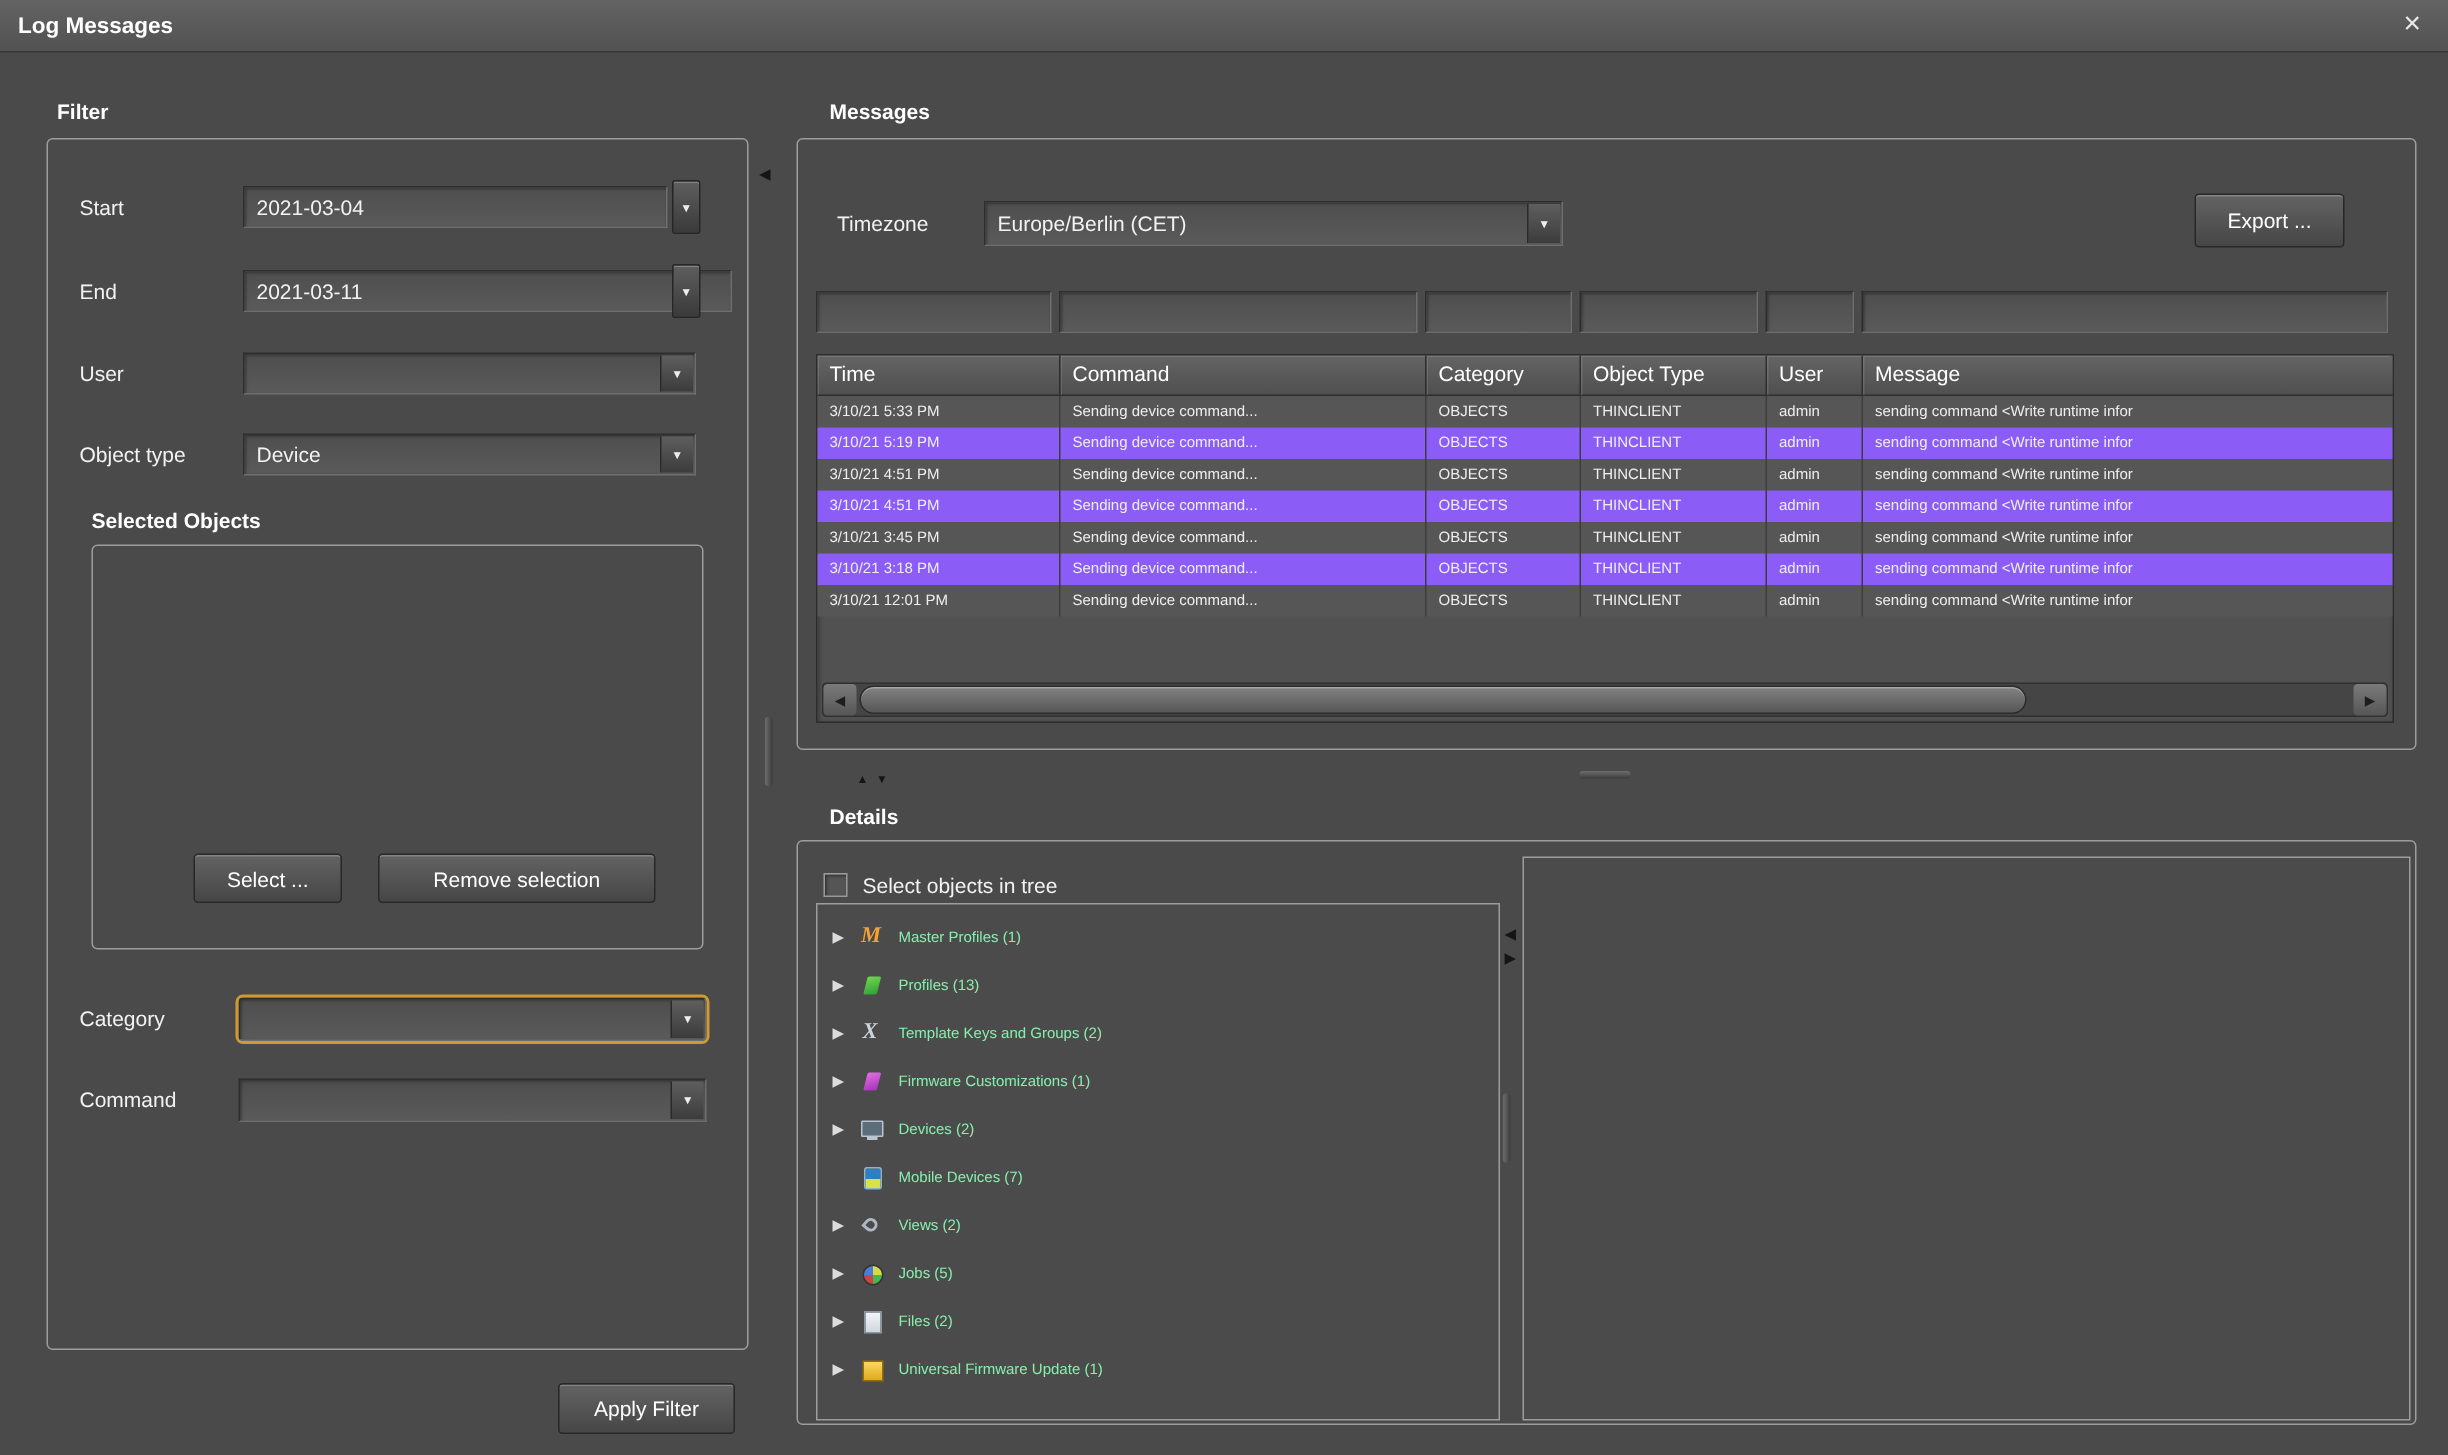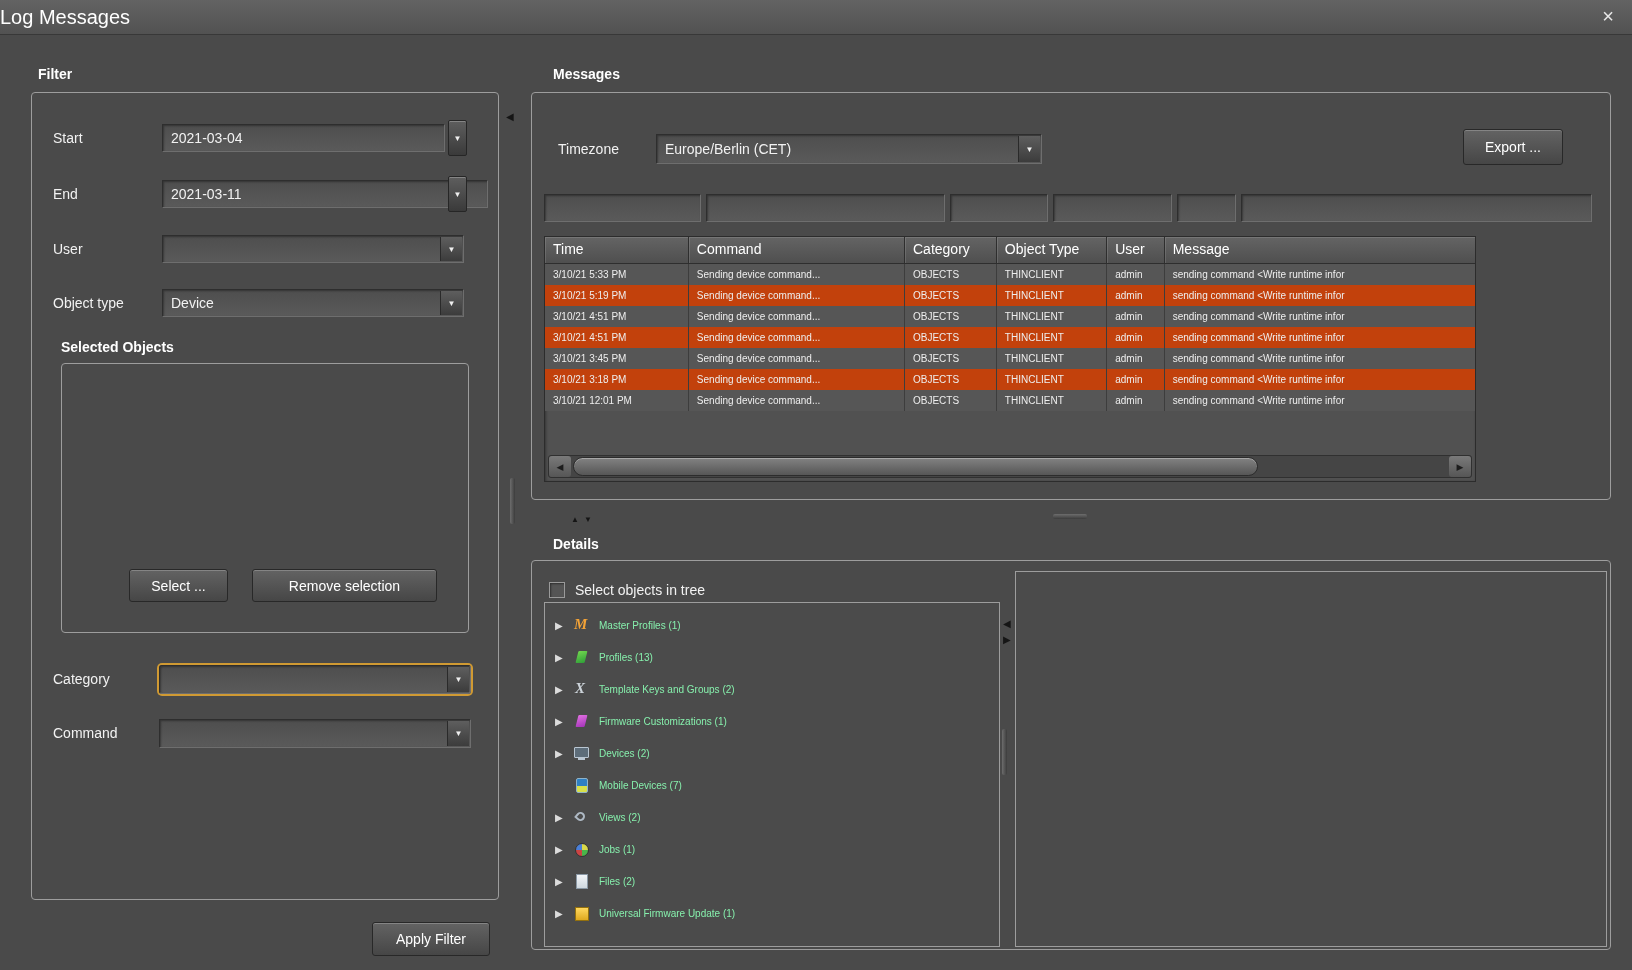--- a/index.html
+++ b/index.html
@@ -7,21 +7,21 @@
     width:1632px;height:970px;overflow:hidden;position:relative;
     background:#4a4a4a;font-family:"Liberation Sans",sans-serif;color:#f0f0f0;
     -webkit-font-smoothing:antialiased;
   }
   
   .titlebar{
     position:absolute;left:0;top:0;width:100%;height:34px;
     background:linear-gradient(#636363,#525252);border-bottom:1px solid #383838;
     display:flex;align-items:center;
   }
-  .titlebar .title{font-size:20px;font-weight:normal;color:#ffffff;padding-left:0;}
+  .titlebar .title{font-size:15px;font-weight:bold;color:#ffffff;padding-left:12px;}
   .titlebar .close{
     position:absolute;right:18px;top:4px;font-size:20px;color:#e8e8e8;cursor:pointer;line-height:24px;
   }
   
   .grouplabel{position:absolute;font-size:14px;font-weight:bold;color:#ffffff;}
   .groupbox{position:absolute;border:1px solid #9d9d9d;border-radius:4px;box-sizing:border-box;}
   
   .flabel{position:absolute;height:28px;line-height:28px;font-size:14px;color:#f2f2f2;}
   .field,.combo{
     position:absolute;box-sizing:border-box;height:28px;
@@ -82,21 +82,21 @@
     position:absolute;box-sizing:border-box;background:#515151;
     border:1px solid #2c2c2c;box-shadow:inset 1px 1px 3px rgba(0,0,0,.35);
   }
   .theadrow{display:flex;height:26px;background:linear-gradient(#646464,#4f4f4f);border-bottom:1px solid #2e2e2e;}
   .thcell{
     box-sizing:border-box;height:26px;line-height:25px;padding-left:8px;font-size:14px;color:#ffffff;
     border-right:1px solid #2e2e2e;box-shadow:inset 1px 1px 0 rgba(255,255,255,.12);
     white-space:nowrap;overflow:hidden;cursor:pointer;
   }
   .trow{display:flex;height:21px;background:#565656;}
-  .trow.alt{background:#c2410c;}
+  .trow.alt{background:#8b5cf6;}
   .tcell{
     box-sizing:border-box;height:21px;line-height:21px;padding-left:8px;font-size:10px;color:#eeeeee;
     border-right:1px solid #3d3d3d;white-space:nowrap;overflow:hidden;
   }
   .c0{width:162px;} .c1{width:244px;} .c2{width:103px;} .c3{width:124px;} .c4{width:64px;} .c5{width:351px;border-right:none;}
   
   .hscroll{position:absolute;height:23px;display:flex;align-items:center;
     background:#454545;border:1px solid #303030;border-radius:3px;box-sizing:border-box;}
   .sbtn{width:22px;height:21px;display:flex;align-items:center;justify-content:center;
     font-size:9px;color:#1d1d1d;background:linear-gradient(#7a7a7a,#565656);
@@ -216,21 +216,21 @@
 
   <div class="filterrow" style="left:12px;top:101px;width:1052px;">
       <div class="fcell c0"><input class="finput" style=""></div>
       <div class="fcell c1"><input class="finput" style=""></div>
       <div class="fcell c2"><input class="finput" style=""></div>
       <div class="fcell c3"><input class="finput" style=""></div>
       <div class="fcell c4"><input class="finput" style=""></div>
       <div class="fcell c5"><input class="finput" style=""></div>
     </div>
 
-  <div class="tablezone" style="left:12px;top:143px;width:932px;height:246px;">
+  <div class="tablezone" style="left:12px;top:143px;width:1052px;height:246px;">
     <div class="theadrow">
         <div class="thcell c0">Time</div>
         <div class="thcell c1">Command</div>
         <div class="thcell c2">Category</div>
         <div class="thcell c3">Object Type</div>
         <div class="thcell c4">User</div>
         <div class="thcell c5">Message</div>
       </div>
     <div>
         <div class="trow">
@@ -342,21 +342,21 @@
         <span class="tlabel">Mobile Devices (7)</span>
       </div>
       <div class="titem">
         <span class="texp">▶</span>
         <span class="ico views"></span>
         <span class="tlabel">Views (2)</span>
       </div>
       <div class="titem">
         <span class="texp">▶</span>
         <span class="ico jobs"></span>
-        <span class="tlabel">Jobs (1)</span>
+        <span class="tlabel">Jobs (5)</span>
       </div>
       <div class="titem">
         <span class="texp">▶</span>
         <span class="ico files"></span>
         <span class="tlabel">Files (2)</span>
       </div>
       <div class="titem">
         <span class="texp">▶</span>
         <span class="ico universal-firmware-update"></span>
         <span class="tlabel">Universal Firmware Update (1)</span>

